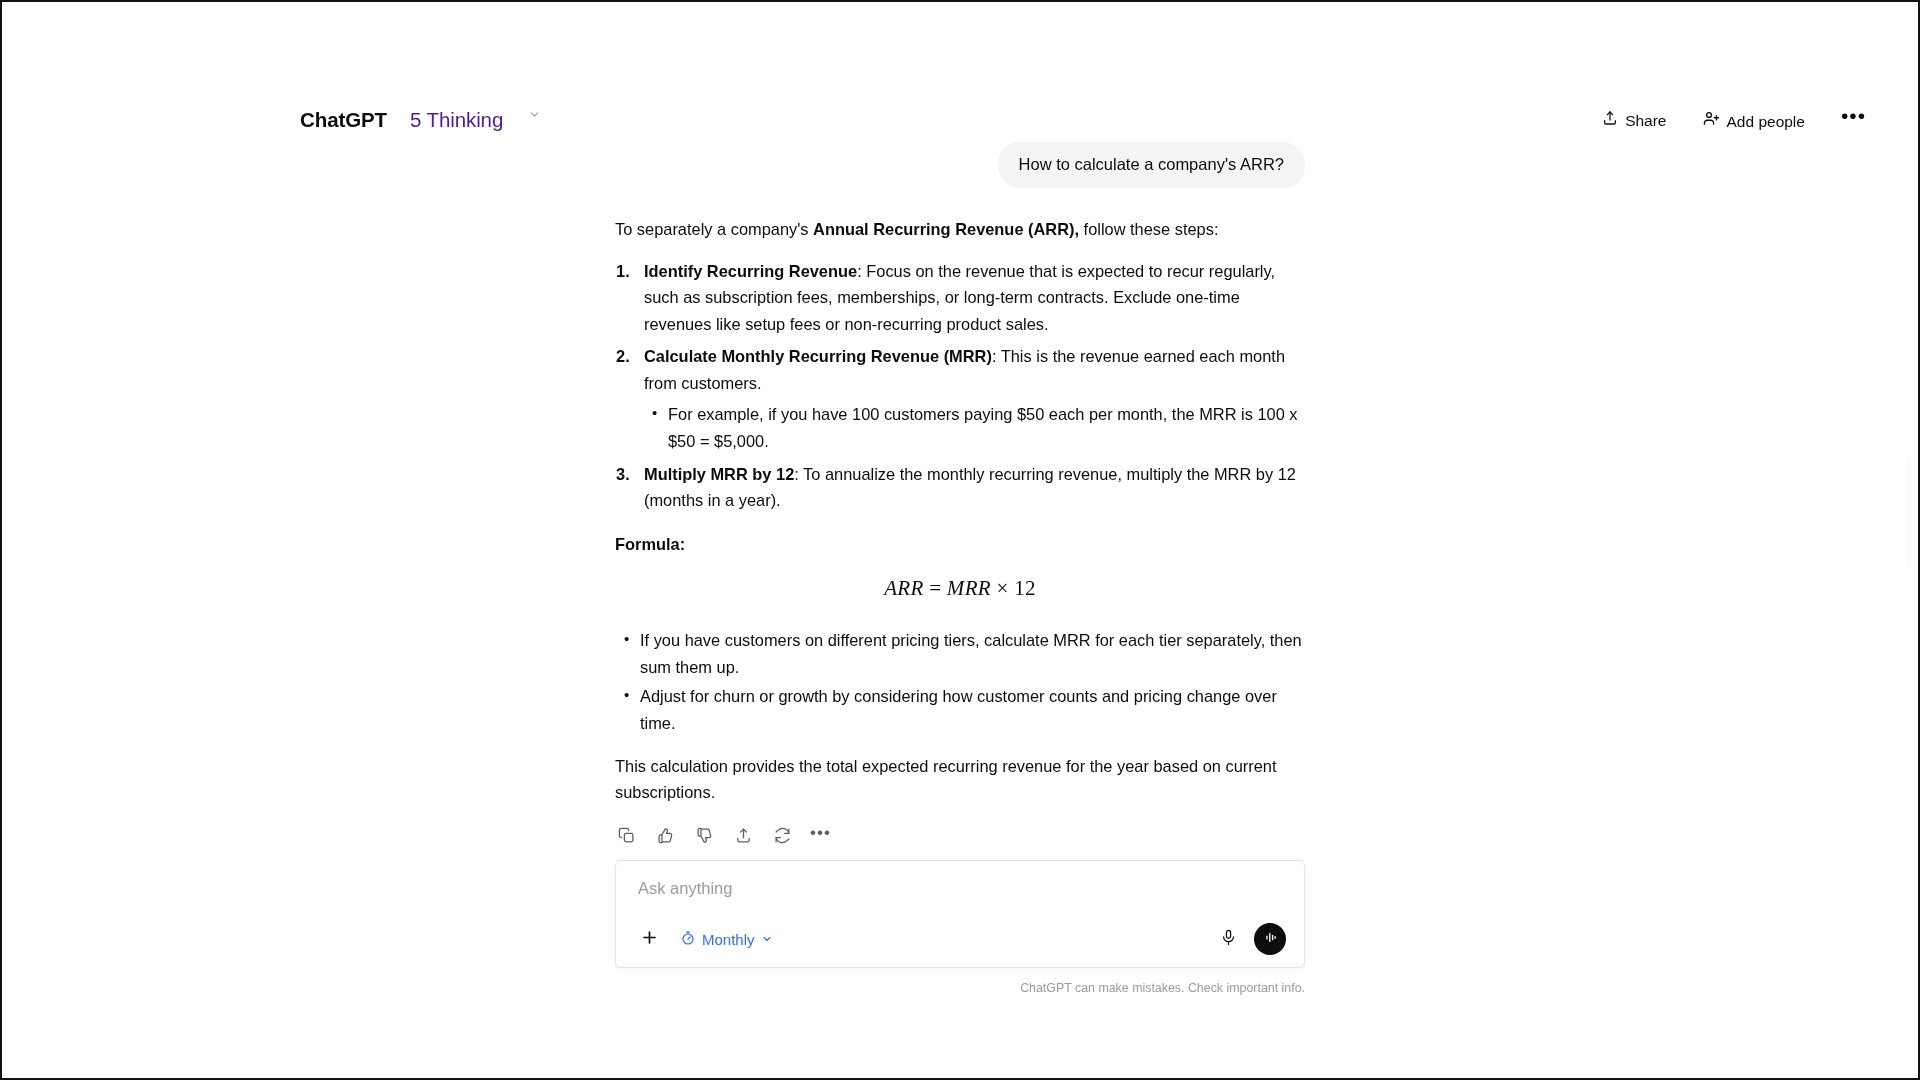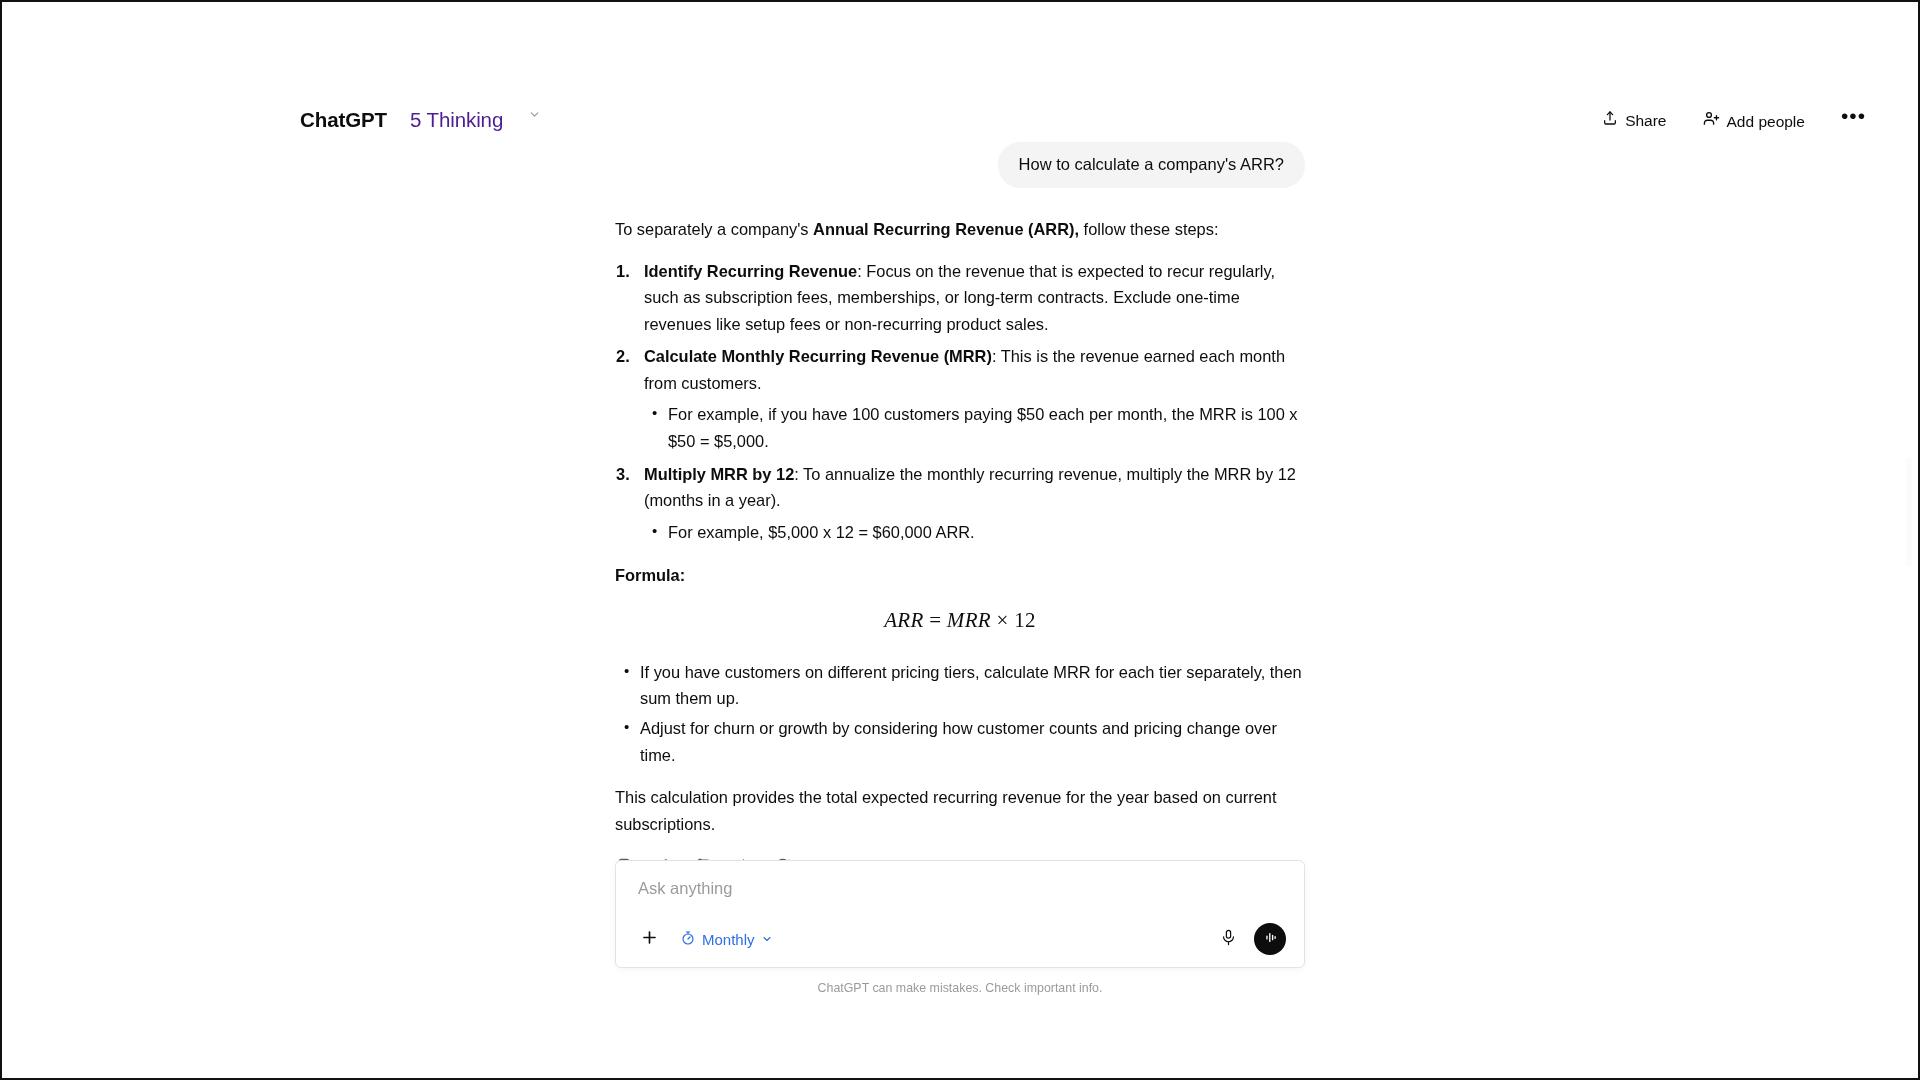--- a/index.html
+++ b/index.html
@@ -206,21 +206,21 @@
     background: transparent; border: none;
   }
   .voice-btn {
     width: 32px; height: 32px;
     border-radius: 50%;
     background: #0d0d0d;
     display: inline-flex; align-items: center; justify-content: center;
     cursor: pointer; border: none;
   }
   .footnote {
-    text-align: center;
+    text-align: right;
     font-size: 12.4px;
     color: #9b9b9b;
     margin-top: 13px;
   }
 
   
   .scrollbar {
     position: absolute;
     right: 6px;
     top: 455px;
@@ -290,23 +290,20 @@
           <strong>Identify Recurring Revenue</strong><span>: Focus on the revenue that is expected to recur regularly, such as subscription fees, memberships, or long-term contracts. Exclude one-time revenues like setup fees or non-recurring product sales.</span>
         </li>
         <li>
           <strong>Calculate Monthly Recurring Revenue (MRR)</strong><span>: This is the revenue earned each month from customers.</span>
           <ul class="sub">
             <li>For example, if you have 100 customers paying $50 each per month, the MRR is 100 x $50 = $5,000.</li>
           </ul>
         </li>
         <li>
           <strong>Multiply MRR by 12</strong><span>: To annualize the monthly recurring revenue, multiply the MRR by 12 (months in a year).</span>
-          <ul class="sub">
-            <li>For example, $5,000 x 12 = $60,000 ARR.</li>
-          </ul>
         </li>
       </ol>
 
       <div class="section-head">Formula:</div>
 
       <div class="formula">
         <span>ARR</span>
         <span class="op">=</span>
         <span>MRR</span>
         <span class="op">×</span>

